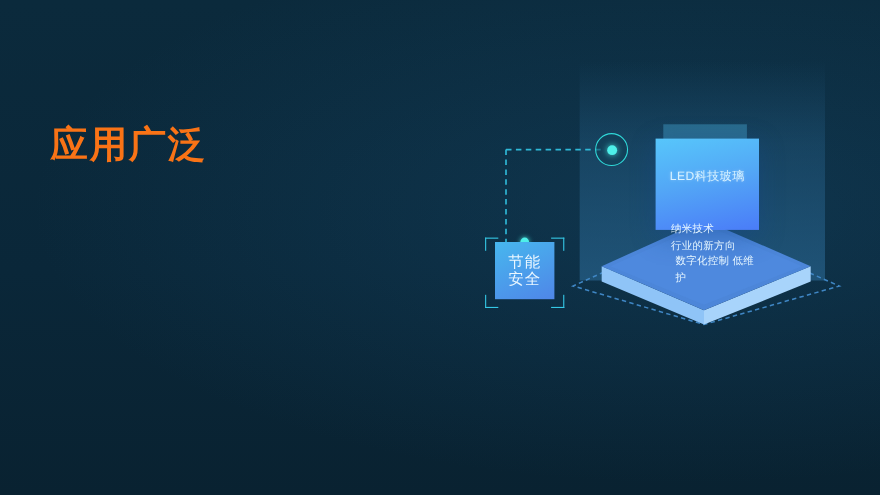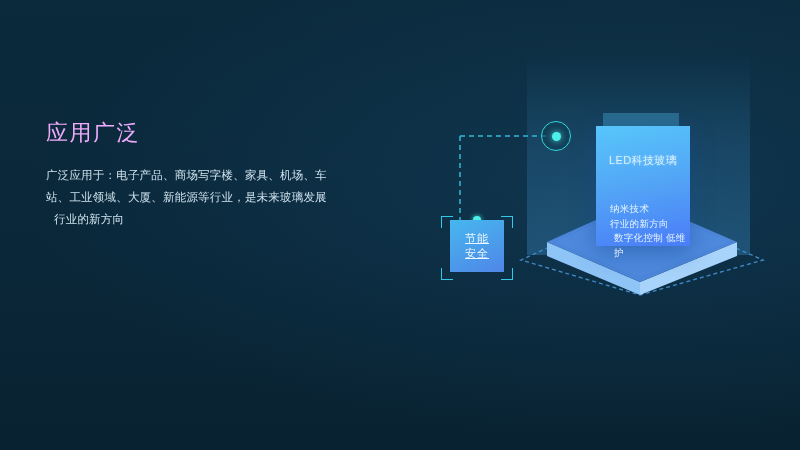--- a/index.html
+++ b/index.html
@@ -37,25 +37,25 @@
     pointer-events: none;
   }
   
   .text-block {
     position: absolute;
     left: 46px;
     top: 112px;
     width: 400px;
   }
   .headline-1, .headline-2 {
-    color: #f0abfc;
-    font-size: 22px;
+    color: #f97316;
+    font-size: 34px;
     line-height: 41px;
     letter-spacing: 1.5px;
-    font-weight: 400;
+    font-weight: 700;
     white-space: nowrap;
   }
   .headline-2 { letter-spacing: 1px; }
   .body-copy {
     margin-top: 11px;
     color: #cfe2ee;
     font-size: 11.5px;
     line-height: 22px;
     letter-spacing: 0.2px;
     width: 320px;
@@ -99,24 +99,23 @@
     width: 54px;
     height: 52px;
     background: linear-gradient(155deg, #47b7ee 0%, #4f86e8 100%);
     display: flex;
     flex-direction: column;
     align-items: center;
     justify-content: center;
   }
   .badge-line {
     color: #eaf7ff;
-    font-size: 11px;
+    font-size: 14px;
     line-height: 15px;
     letter-spacing: 1px;
-    text-decoration: underline;
   }
   .badge-dot {
     position: absolute;
     left: 32px;
     top: 4px;
     width: 8px;
     height: 8px;
     border-radius: 50%;
     background: #4ef0ea;
     box-shadow: 0 0 5px rgba(78,240,234,0.9);
@@ -145,21 +144,21 @@
     background: linear-gradient(180deg, #2a6d8f 0%, #2d6f93 100%);
     opacity: 0.95;
   }
 
   
   .glass-card {
     position: absolute;
     left: 596px;
     top: 126px;
     width: 94px;
-    height: 120px;
+    height: 83px;
     background: linear-gradient(168deg, #57c6fb 0%, #53a8f6 45%, #4a7cf8 100%);
     box-shadow: 0 6px 22px rgba(20,70,140,0.45);
     display: flex;
     flex-direction: column;
     align-items: center;
   }
   .glass-title {
     margin-top: 27px;
     font-size: 11px;
     letter-spacing: 0.4px;
@@ -184,25 +183,20 @@
 </head>
 <body>
 
 <div id="slide">
 
   <div class="bg-vignette"></div>
   <div class="spotlight"></div>
 
   <div class="text-block">
     <div class="headline-1">应用广泛</div>
-    <div class="body-copy">
-      <span class="ln">广泛应用于：电子产品、商场写字楼、家具、机场、车</span>
-      <span class="ln">站、工业领域、大厦、新能源等行业，是未来玻璃发展</span>
-      <span class="ln">行业的新方向</span>
-    </div>
   </div>
 
   <svg class="connector" viewBox="0 0 160 180">
     <path d="M 30 36 L 30 122" fill="none" stroke="#2fb9d8" stroke-width="1.5" stroke-dasharray="5 4"></path>
     <path d="M 30 36 L 118 36" fill="none" stroke="#2fb9d8" stroke-width="1.5" stroke-dasharray="5 4"></path>
   </svg>
 
   <div class="node">
     <div class="node-dot"></div>
   </div>

